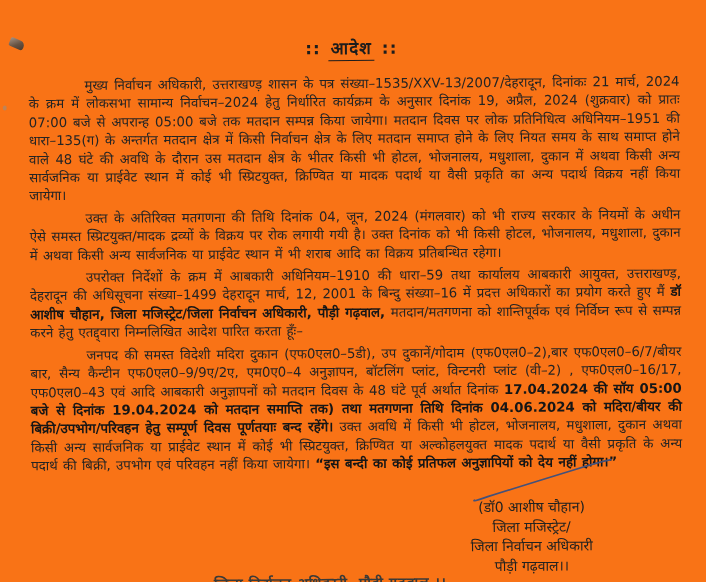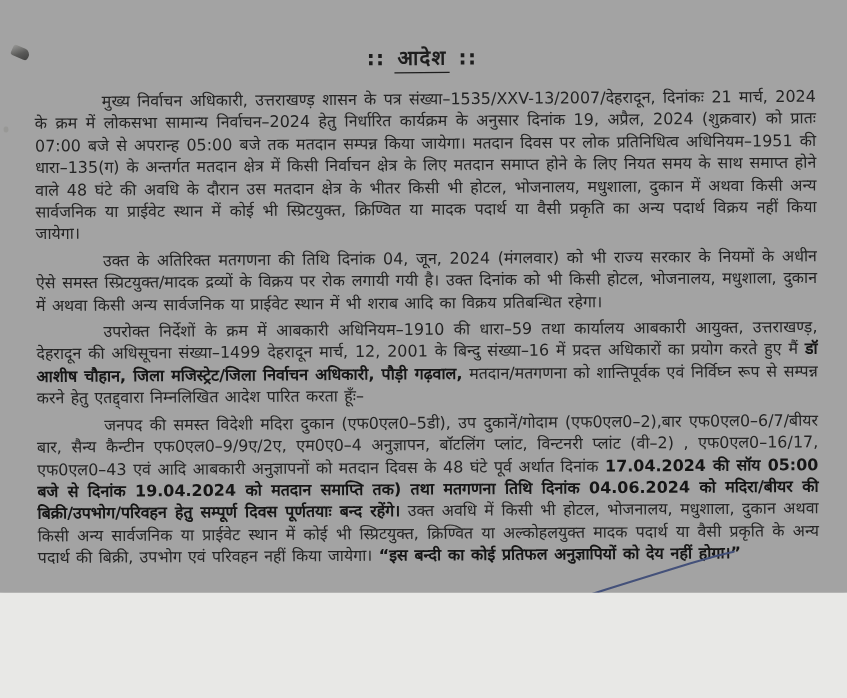--- a/index.html
+++ b/index.html
@@ -4,22 +4,22 @@
 <style>
   html, body {
     margin: 0;
     padding: 0;
     background: #e8e8e6;
     font-family: "DejaVu Sans", "Liberation Sans", sans-serif;
   }
   .page {
     position: relative;
     width: 706px;
-    height: 494px;
-    background: #a3a3a3;
+    height: 582px;
+    background: #f97316;
     overflow: hidden;
     box-shadow: 0 0 4px rgba(0,0,0,.25);
     color: #262626;
   }
   .tilt {
     position: absolute;
     inset: 0;
     transform: rotate(-0.4deg);
     transform-origin: 50% 50%;
   }

